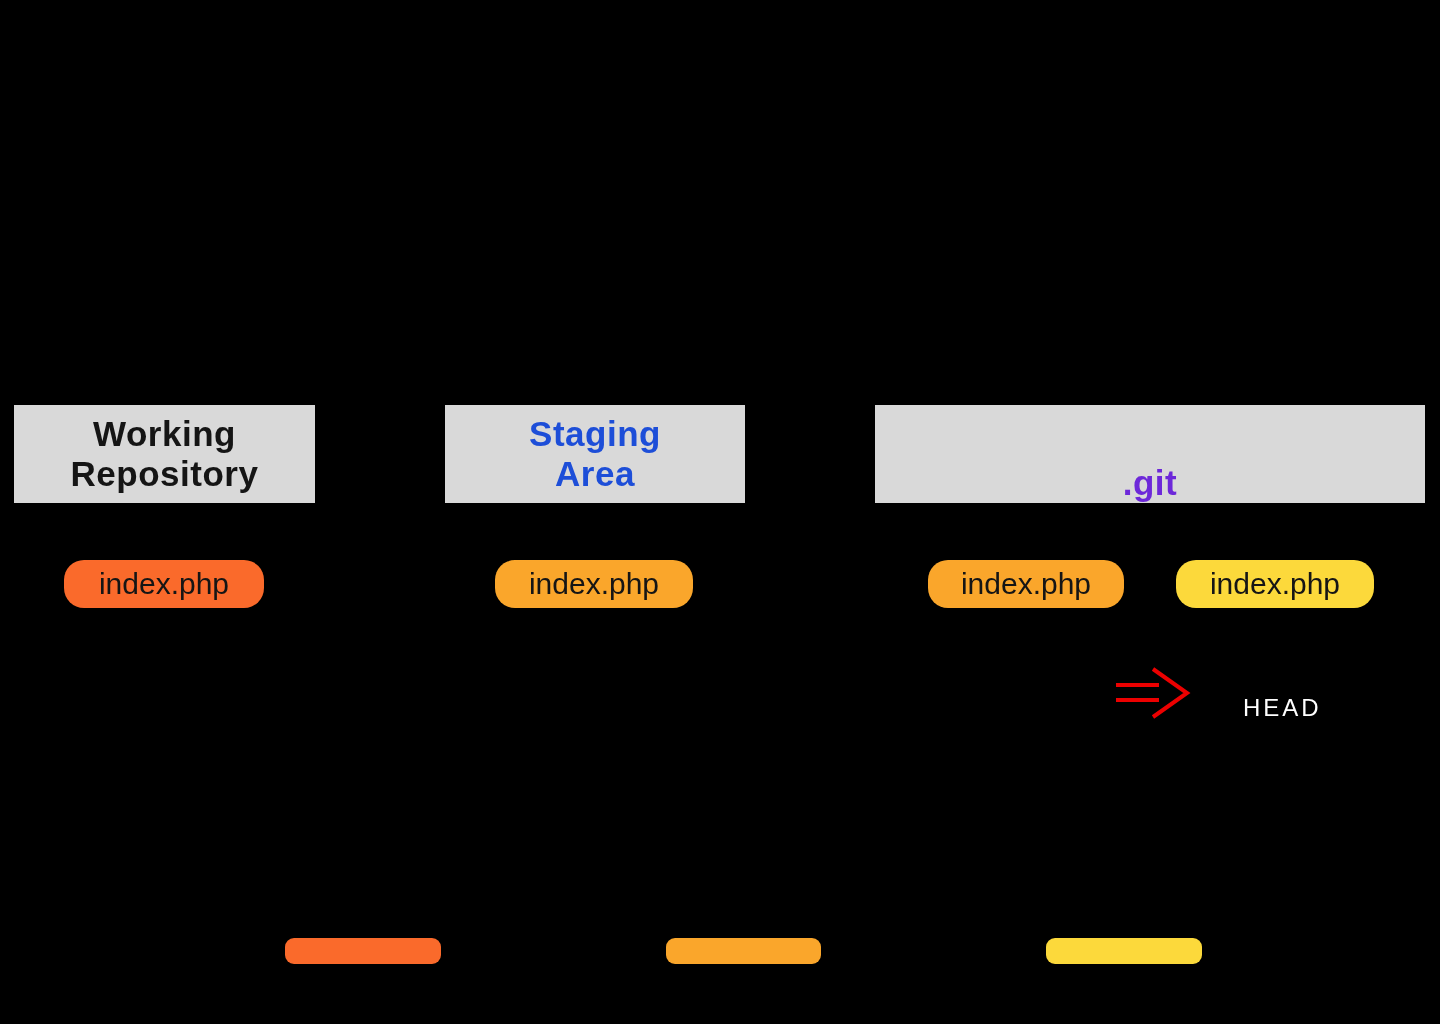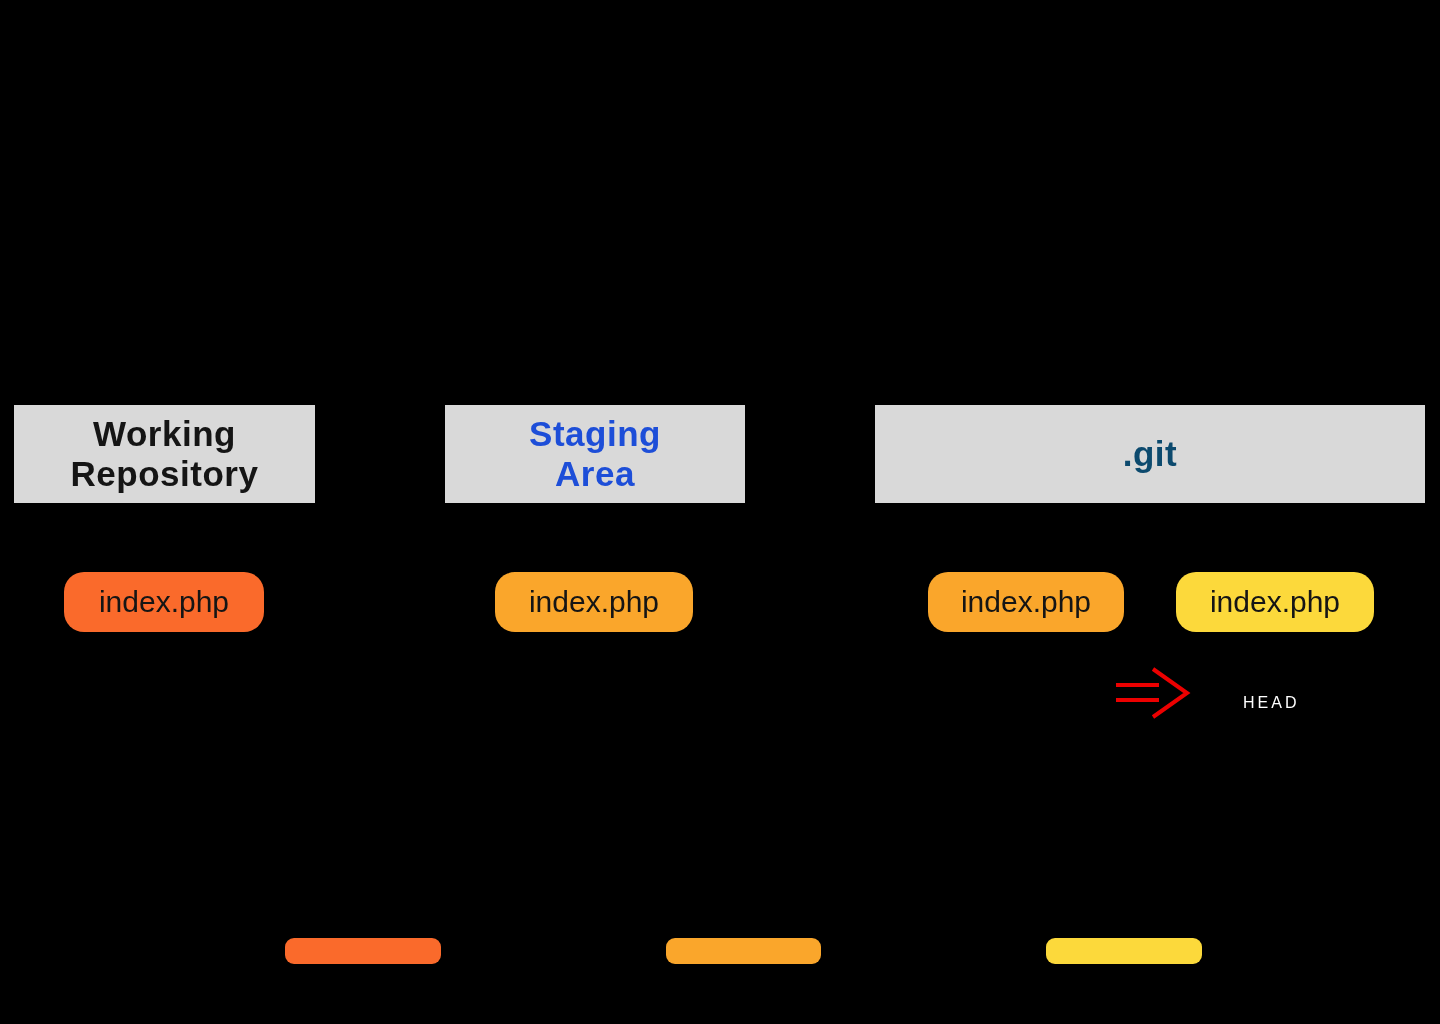--- a/index.html
+++ b/index.html
@@ -32,22 +32,22 @@
     line-height: 40px;
     font-weight: 700;
     letter-spacing: 0.5px;
   }
   .header--wd   { left: 14px;  width: 301px; }
   .header--sa   { left: 445px; width: 300px; }
   .header--repo { left: 875px; width: 550px; }
   
   .pill {
     position: absolute;
-    top: 572px;
-    height: 60px;
+    top: 560px;
+    height: 48px;
     border-radius: 20px;
     display: flex;
     align-items: center;
     justify-content: center;
     font-size: 30px;
     font-weight: 400;
   }
   .pill--wd    { left: 64px;   width: 200px; }
   .pill--sa    { left: 495px;  width: 198px; }
   .pill--repo1 { left: 928px;  width: 196px; }
@@ -57,21 +57,21 @@
     position: absolute;
     left: 1113px;
     top: 664px;
     width: 80px;
     height: 58px;
   }
   .head-label {
     position: absolute;
     left: 1243px;
     top: 694px;
-    font-size: 16px;
+    font-size: 24px;
     letter-spacing: 3px;
     font-weight: 400;
   }
   
   .bar {
     position: absolute;
     top: 938px;
     height: 26px;
     border-radius: 9px;
   }
@@ -87,21 +87,21 @@
   <div class="header header--wd" style="background-color: rgb(217, 217, 217); color: rgb(21, 21, 21);">
     <span>Working</span>
     <span>Repository</span>
   </div>
 
   <div class="header header--sa" style="background-color: rgb(217, 217, 217); color: #1d4ed8;">
     <span>Staging</span>
     <span>Area</span>
   </div>
 
-  <div class="header header--repo" style="background-color: rgb(217, 217, 217); color: #0c4a6e;">
+  <div class="header header--repo" style="background-color: rgb(217, 217, 217); color: #6d28d9; justify-content: flex-end;">
     <span>.git</span>
   </div>
 
   <div class="pill pill--wd" style="background-color: rgb(250, 106, 43); color: rgb(21, 21, 21);">index.php</div>
 
   <div class="pill pill--sa" style="background-color: rgb(250, 166, 43); color: rgb(21, 21, 21);">index.php</div>
 
   <div class="pill pill--repo1" style="background-color: rgb(250, 166, 43); color: rgb(21, 21, 21);">index.php</div>
 
   <div class="pill pill--repo2" style="background-color: rgb(252, 217, 59); color: rgb(21, 21, 21);">index.php</div>

